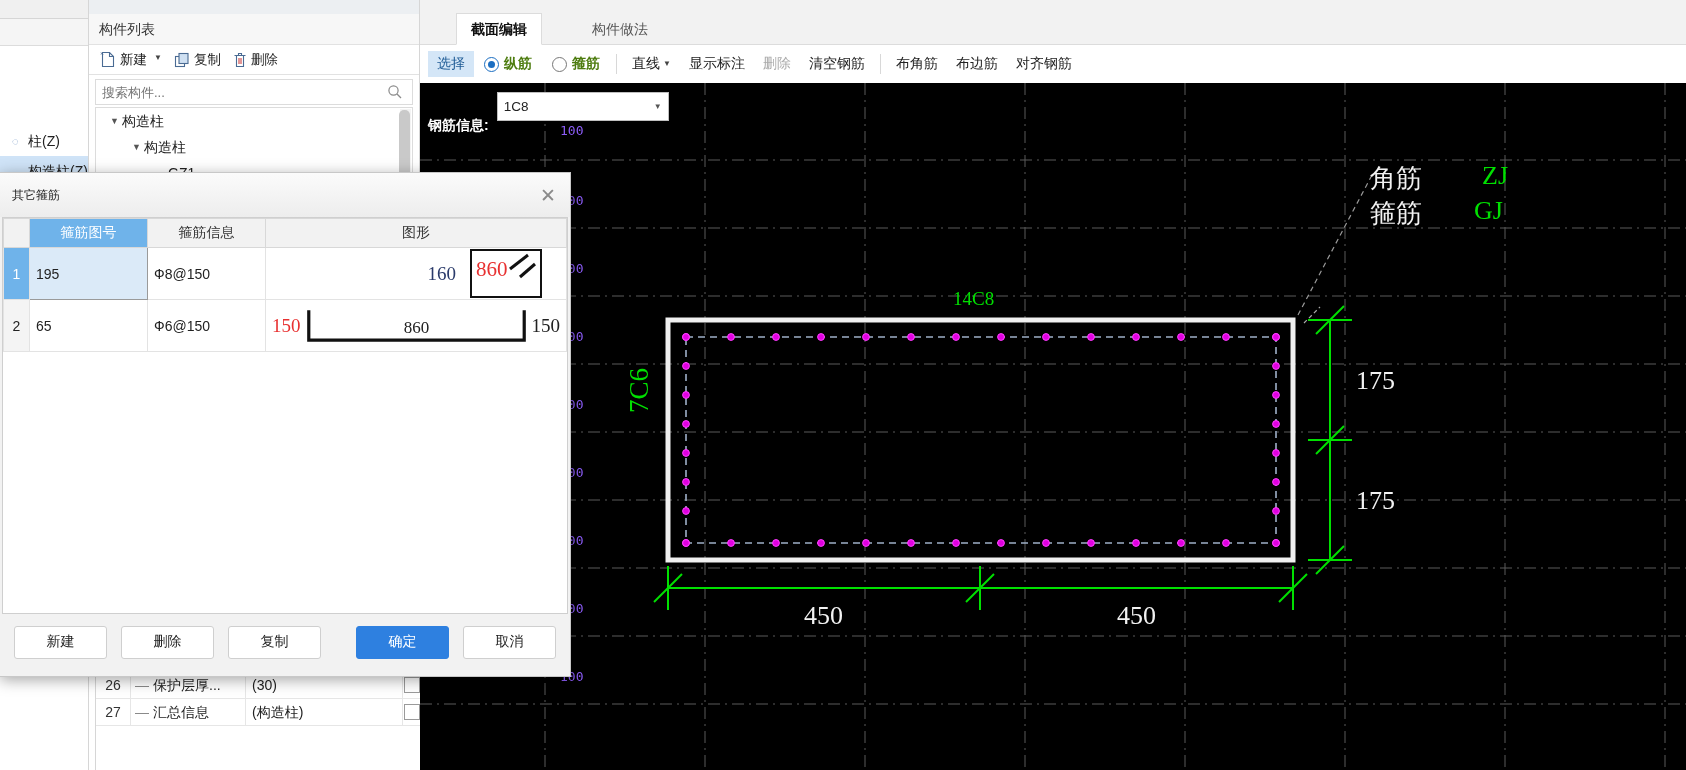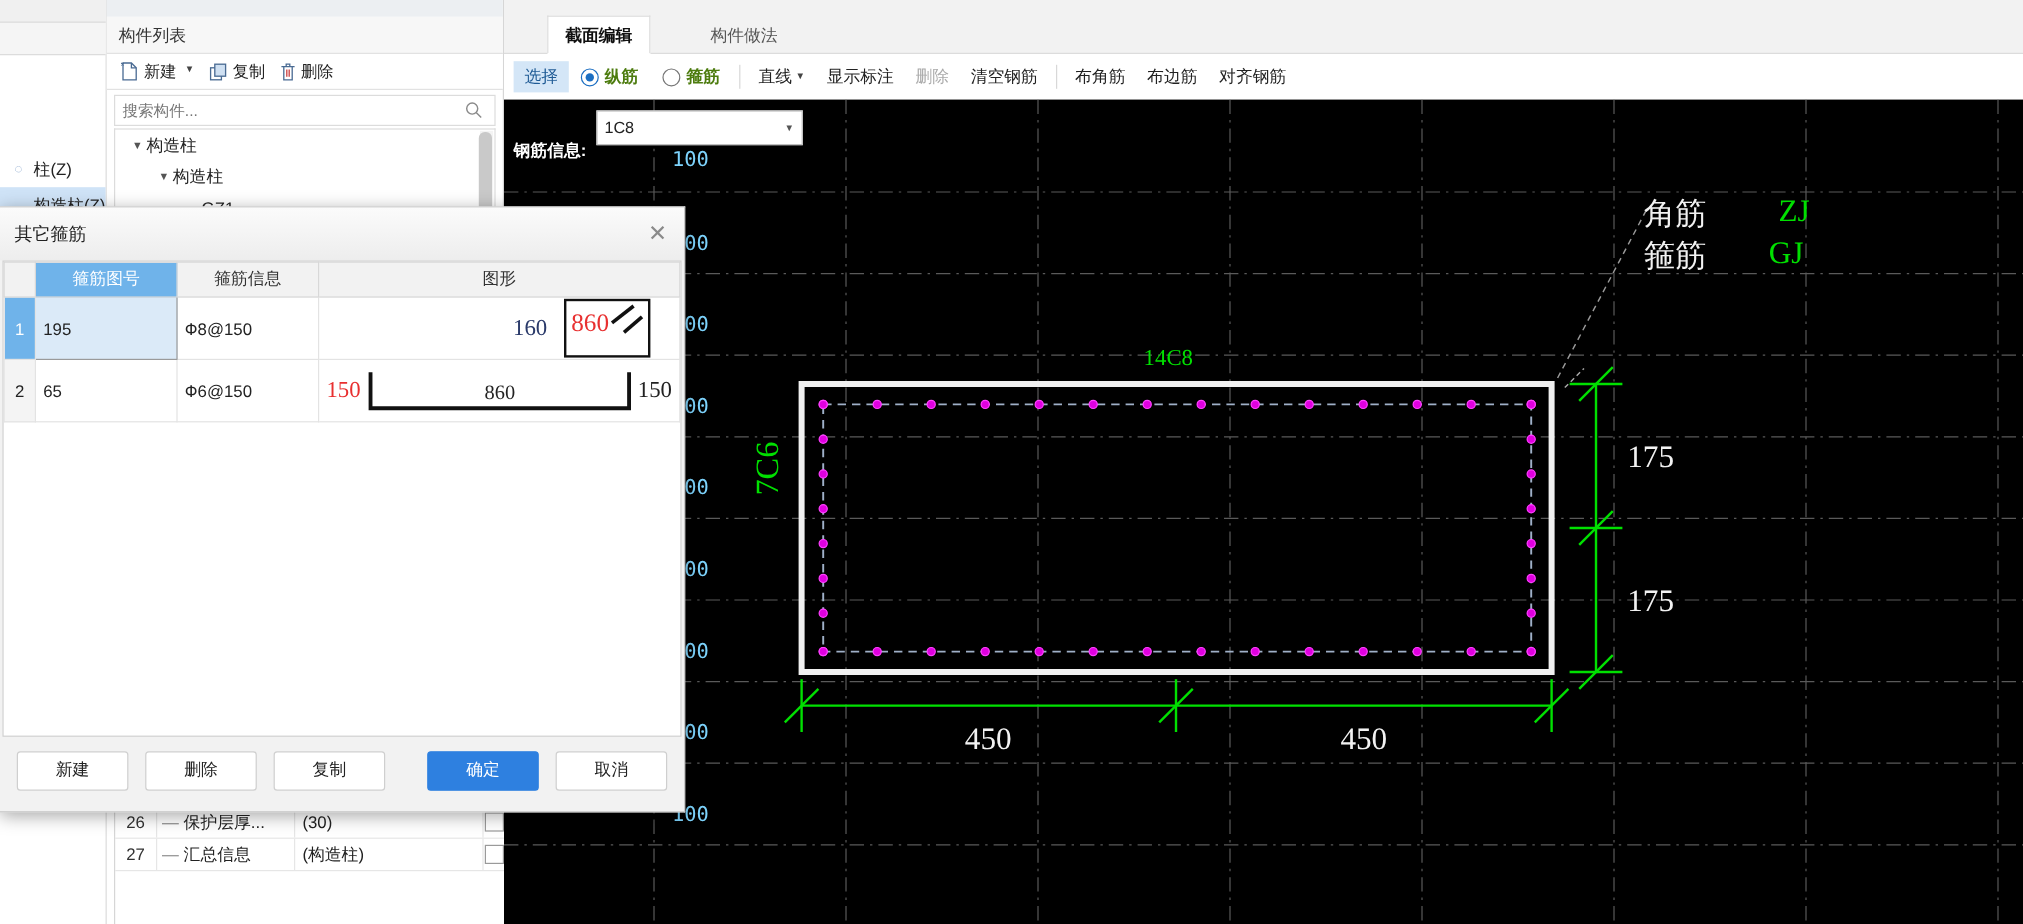--- a/index.html
+++ b/index.html
@@ -58,30 +58,30 @@
   .rdot.on:after{content:"";position:absolute;left:3px;top:3px;width:7px;height:7px;border-radius:50%;background:#1b6ec2;}
   .tsep{width:1px;height:20px;background:#d8d8d8;margin:0 6px;}
   .caretdn{font-size:8px;color:#444;margin-left:3px;transform:translateY(-2px);display:inline-block;}
 
   
   #canvas{position:absolute;left:0;top:83px;width:1266px;height:687px;background:#000;overflow:hidden;}
   #rebarbar{position:absolute;left:8px;top:8px;height:30px;display:flex;align-items:center;gap:8px;z-index:5;}
   #rebarbar .lbl{color:#fff;font-size:14px;font-weight:bold;margin-top:40px;}
   #rebar-select{width:158px;height:27px;background:#fff;border:1px solid #bfbfbf;display:flex;align-items:center;padding:0 6px;font-size:13.5px;color:#222;justify-content:space-between;}
   #rebar-select .cv{font-size:8px;color:#555;}
-  .ruler-txt{position:absolute;color:#7dd3fc;font-size:17px;font-family:"DejaVu Sans Mono",monospace;}
+  .ruler-txt{position:absolute;color:#8b5cf6;font-size:13px;font-family:"DejaVu Sans Mono",monospace;}
   .glabel{position:absolute;color:#00e000;font-family:"Liberation Serif","DejaVu Serif",serif;}
   .wlabel{position:absolute;color:#f2f2f2;font-family:"Liberation Serif","DejaVu Serif",serif;}
 
   
   #dlg{left:0;top:172px;width:570px;height:503px;background:#f2f2f2;
        box-shadow:0 3px 14px rgba(0,0,0,.35);border:1px solid #c8c8c8;border-left:0;z-index:50;}
   #dlg-title{height:44px;display:flex;align-items:center;justify-content:space-between;
              background:linear-gradient(#fbfbfb,#ededed);padding:0 14px 0 12px;}
-  #dlg-title .t{font-size:15px;color:#222;}
+  #dlg-title .t{font-size:12px;color:#222;}
   #dlg-close{font-size:19px;color:#8a8a8a;line-height:1;}
   #dlg-body{margin:0 2px;background:#fff;border:1px solid #cfcfcf;height:395px;}
   table.grid{border-collapse:collapse;width:100%;table-layout:fixed;}
   table.grid th{background:#f2f2f2;border:1px solid #d8d8d8;height:26px;font-size:14px;font-weight:normal;color:#333;}
   table.grid th.hi{background:#6fb3ea;color:#fff;}
   table.grid td{border:1px solid #e3e3e3;height:51px;font-size:14px;color:#222;padding:0 6px;vertical-align:middle;}
   td.idx{width:26px;text-align:center;font-size:12.5px;background:#f4f4f4;color:#555;padding:0;}
   tr.sel td.idx{background:#6fb3ea;color:#fff;}
   tr.sel td.c1{background:#dbeaf8;border:1px solid #9a9a9a;}
   #dlg-foot{height:56px;display:flex;align-items:center;padding:0 14px;gap:14px;}

